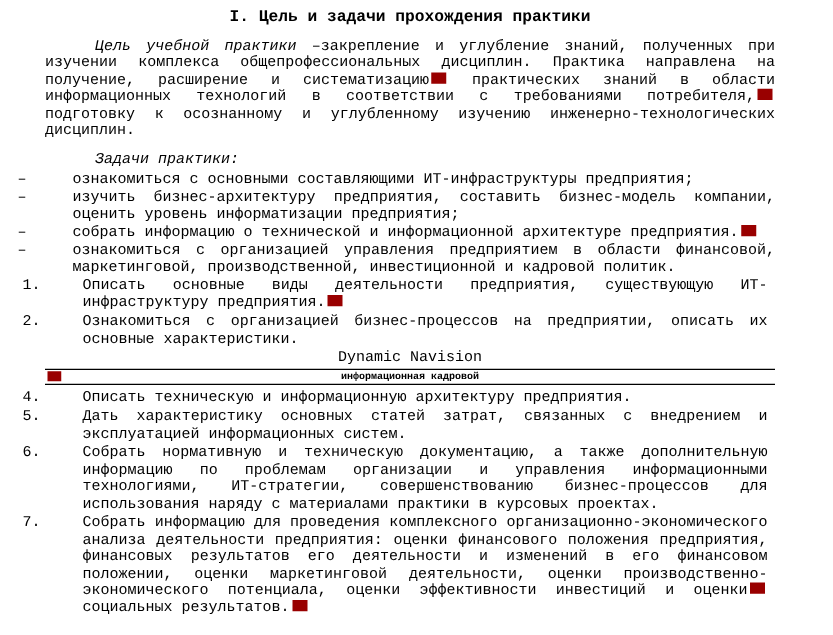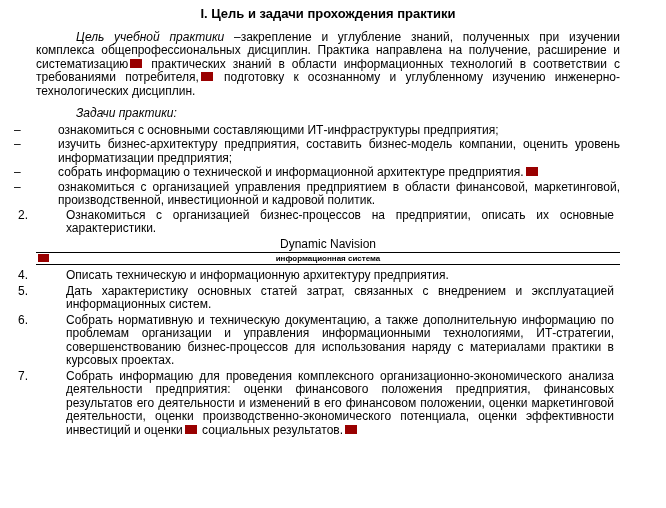--- a/index.html
+++ b/index.html
@@ -3,21 +3,21 @@
 <meta charset="utf-8">
 <style>
   html, body { margin: 0; padding: 0; }
   body { background: #fff; }
   .page {
     width: 666px;
     height: 508px;
     box-sizing: border-box;
     background: var(--background, #ffffff);
     color: var(--text, #000000);
-    font-family: Liberation Sans, sans-serif;
+    font-family: Liberation Mono, monospace;
     font-size: 12px;
     line-height: 13.5px;
     padding: 5px 46px 0 36px;
     overflow: hidden;
   }
   .heading {
     font-size: 13px;
     font-weight: bold;
     text-align: center;
     margin: 2px 0 10px 0;
@@ -100,26 +100,27 @@
 
   <div class="dash-list">
     <div class="dash-item"><span class="dash">–</span><span>ознакомиться с основными составляющими ИТ-инфраструктуры предприятия;</span></div>
     <div class="dash-item"><span class="dash">–</span><span>изучить бизнес-архитектуру предприятия, составить бизнес-модель компании, оценить уровень информатизации предприятия;</span></div>
     <div class="dash-item"><span class="dash">–</span><span>собрать информацию о технической и информационной архитектуре предприятия.</span><span class="mark"></span></div>
     <div class="dash-item"><span class="dash">–</span><span>ознакомиться с организацией управления предприятием в области финансовой, маркетинговой, производственной, инвестиционной и кадровой политик.</span></div>
   </div>
 
 
   <div class="num-list">
+    <div class="num-item"><span class="num">1.</span><span>Описать основные виды деятельности предприятия, существующую ИТ-инфраструктуру предприятия.</span><span class="mark"></span></div>
     <div class="num-item"><span class="num">2.</span><span>Ознакомиться с организацией бизнес-процессов на предприятии, описать их основные характеристики.</span></div>
   </div>
 
   <div class="system-name">Dynamic Navision</div>
 
-  <div class="system-row"><span class="mark row-mark"></span><span>информационная система</span></div>
+  <div class="system-row"><span class="mark row-mark"></span><span>информационная кадровой</span></div>
 
   <div class="num-list">
     <div class="num-item"><span class="num">4.</span><span>Описать техническую и информационную архитектуру предприятия.</span></div>
     <div class="num-item"><span class="num">5.</span><span>Дать характеристику основных статей затрат, связанных с внедрением и эксплуатацией информационных систем.</span></div>
     <div class="num-item"><span class="num">6.</span><span>Собрать нормативную и техническую документацию, а также дополнительную информацию по проблемам организации и управления информационными технологиями, ИТ-стратегии, совершенствованию бизнес-процессов для использования наряду с материалами практики в курсовых проектах.</span></div>
     <div class="num-item"><span class="num">7.</span><span>Собрать информацию для проведения комплексного организационно-экономического анализа деятельности предприятия: оценки финансового положения предприятия, финансовых результатов его деятельности и изменений в его финансовом положении, оценки маркетинговой деятельности, оценки производственно-экономического потенциала, оценки эффективности инвестиций и оценки</span><span class="mark"></span><span> социальных результатов.</span><span class="mark"></span></div>
   </div>
 
 </div>
 

